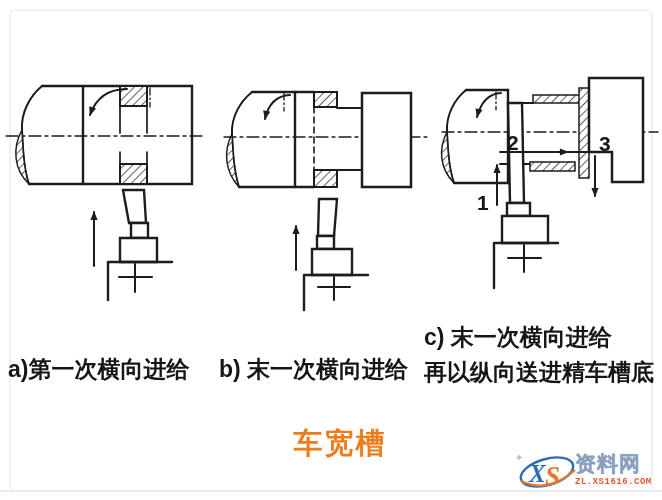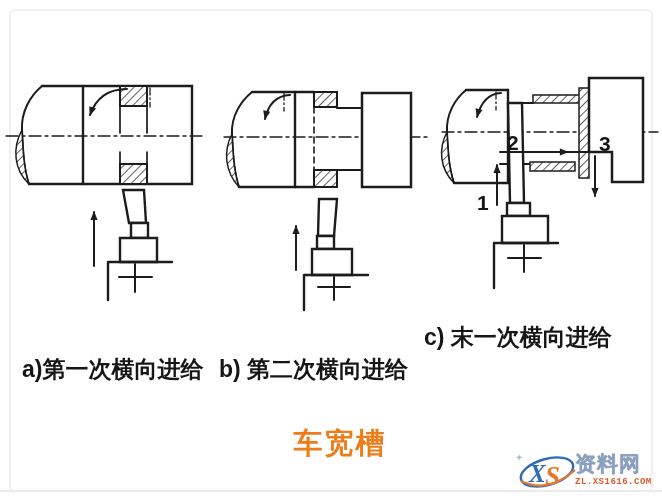--- a/index.html
+++ b/index.html
@@ -111,24 +111,25 @@
       <path d="M497,205 V165" stroke-width="2" marker-end="url(#ah)"></path>
       <path d="M500,152 H568" stroke-width="2" marker-end="url(#ah)"></path>
       <path d="M568,152 H589" stroke-width="2"></path>
       <path d="M595,156 V196" stroke-width="2" marker-end="url(#ah)"></path>
       <text class="num" x="477" y="210" stroke="none" fill="#161616">1</text>
       <text class="num" x="507" y="150" stroke="none" fill="#161616">2</text>
       <text class="num" x="599" y="151" stroke="none" fill="#161616">3</text>
     </g>
   </svg>
 
-  <div class="caption" style="left:22px;top:354px;text-align:center;">a)第一次横向进给</div>
-  <div class="caption" style="left:219px;top:354px;">b) 第二次横向进给</div>
+  <div class="caption" style="left:8px;top:354px;text-align:center;">a)第一次横向进给</div>
+  <div class="caption" style="left:219px;top:354px;">b) 末一次横向进给</div>
   <div class="caption-c">
     <div>c) 末一次横向进给</div>
+    <div>再以纵向送进精车槽底</div>
   </div>
 
   <div class="title">车宽槽</div>
 
   <div class="watermark">
     <span class="wm-sparkle">✦</span>
     <svg width="60" height="44" viewBox="0 0 60 44" style="left:4px;top:2px;">
       <ellipse cx="29" cy="21" rx="27" ry="13" transform="rotate(-16 29 21)" fill="none" stroke="#2E6CB5" stroke-width="2.4"></ellipse>
       <path d="M3,30 Q30,43 57,19" fill="none" stroke="#E8772E" stroke-width="2.2"></path>
       <text x="11" y="31" font-size="25" font-style="italic" font-weight="700" fill="#2E6CB5" font-family="Liberation Serif, serif">X</text>

